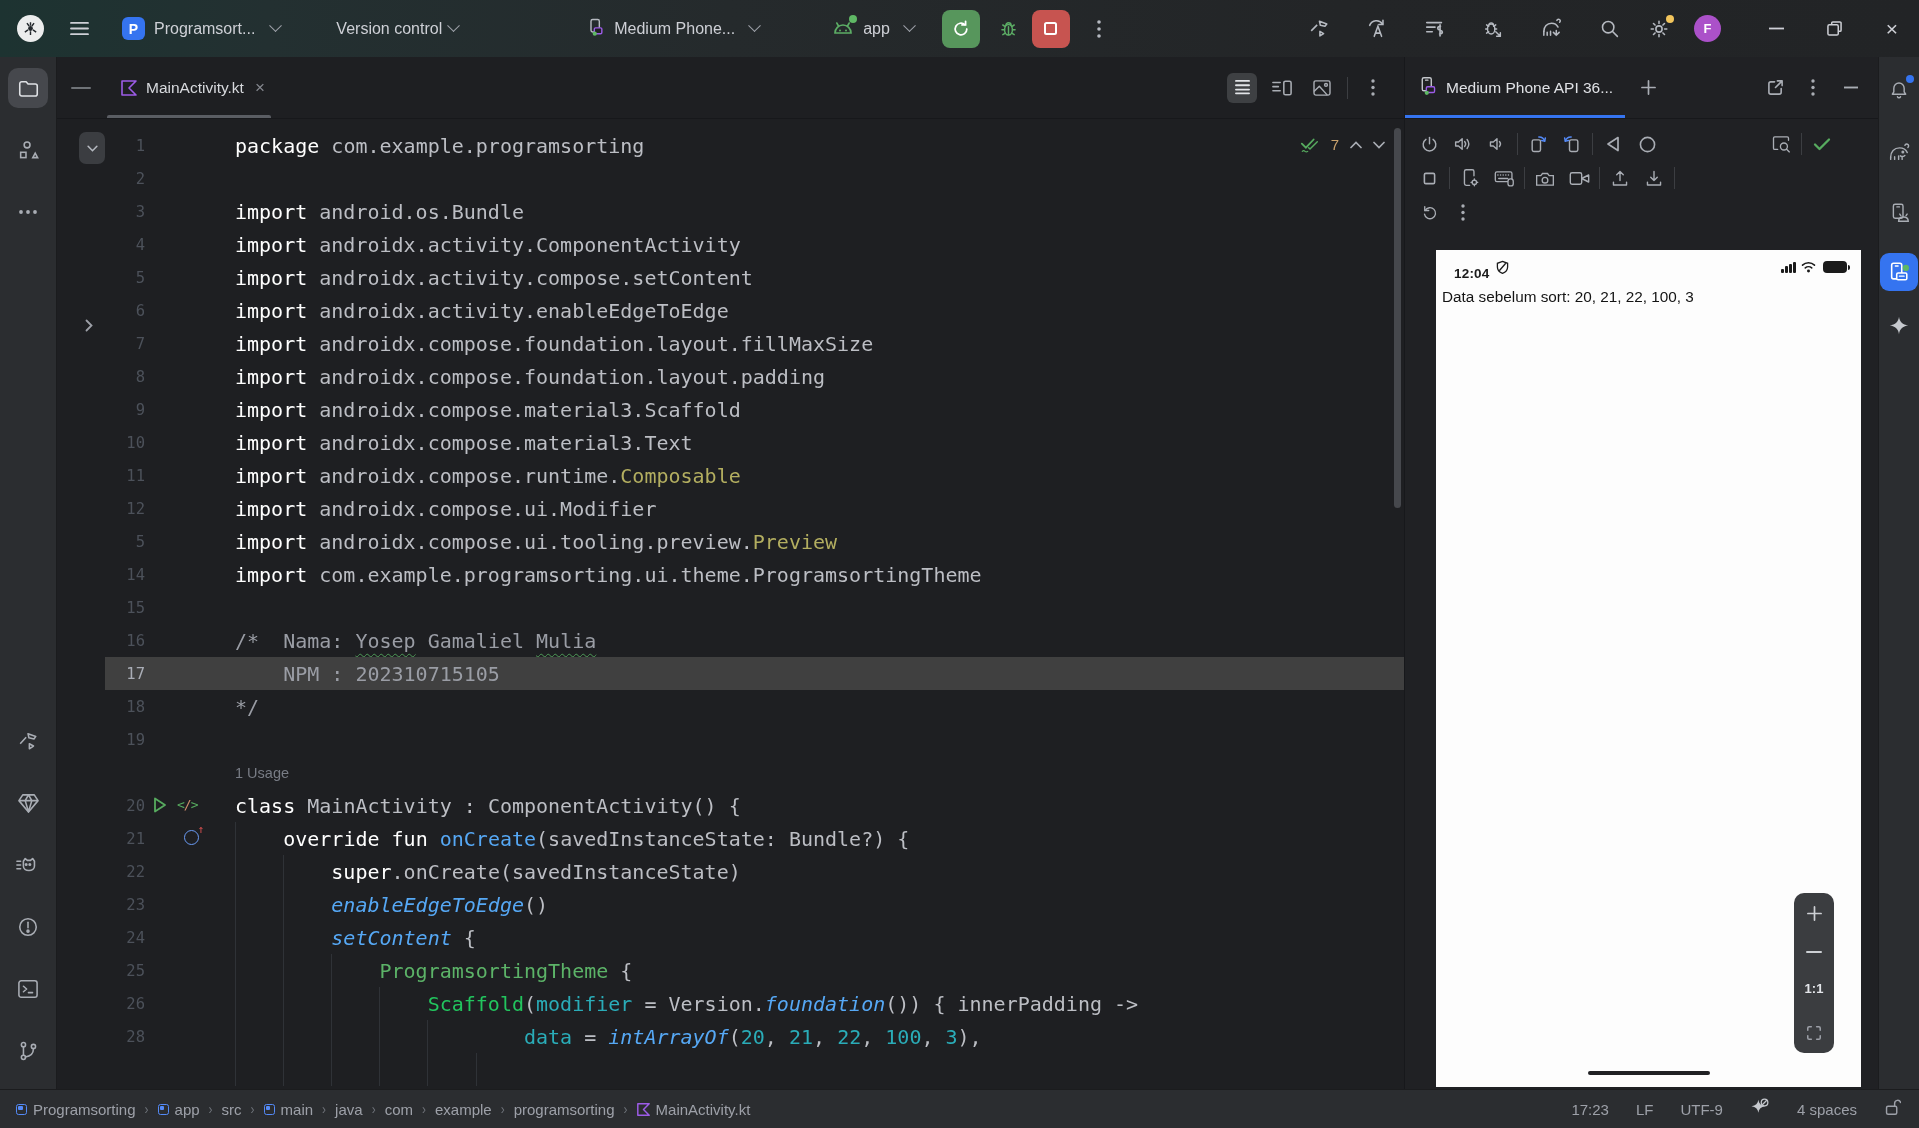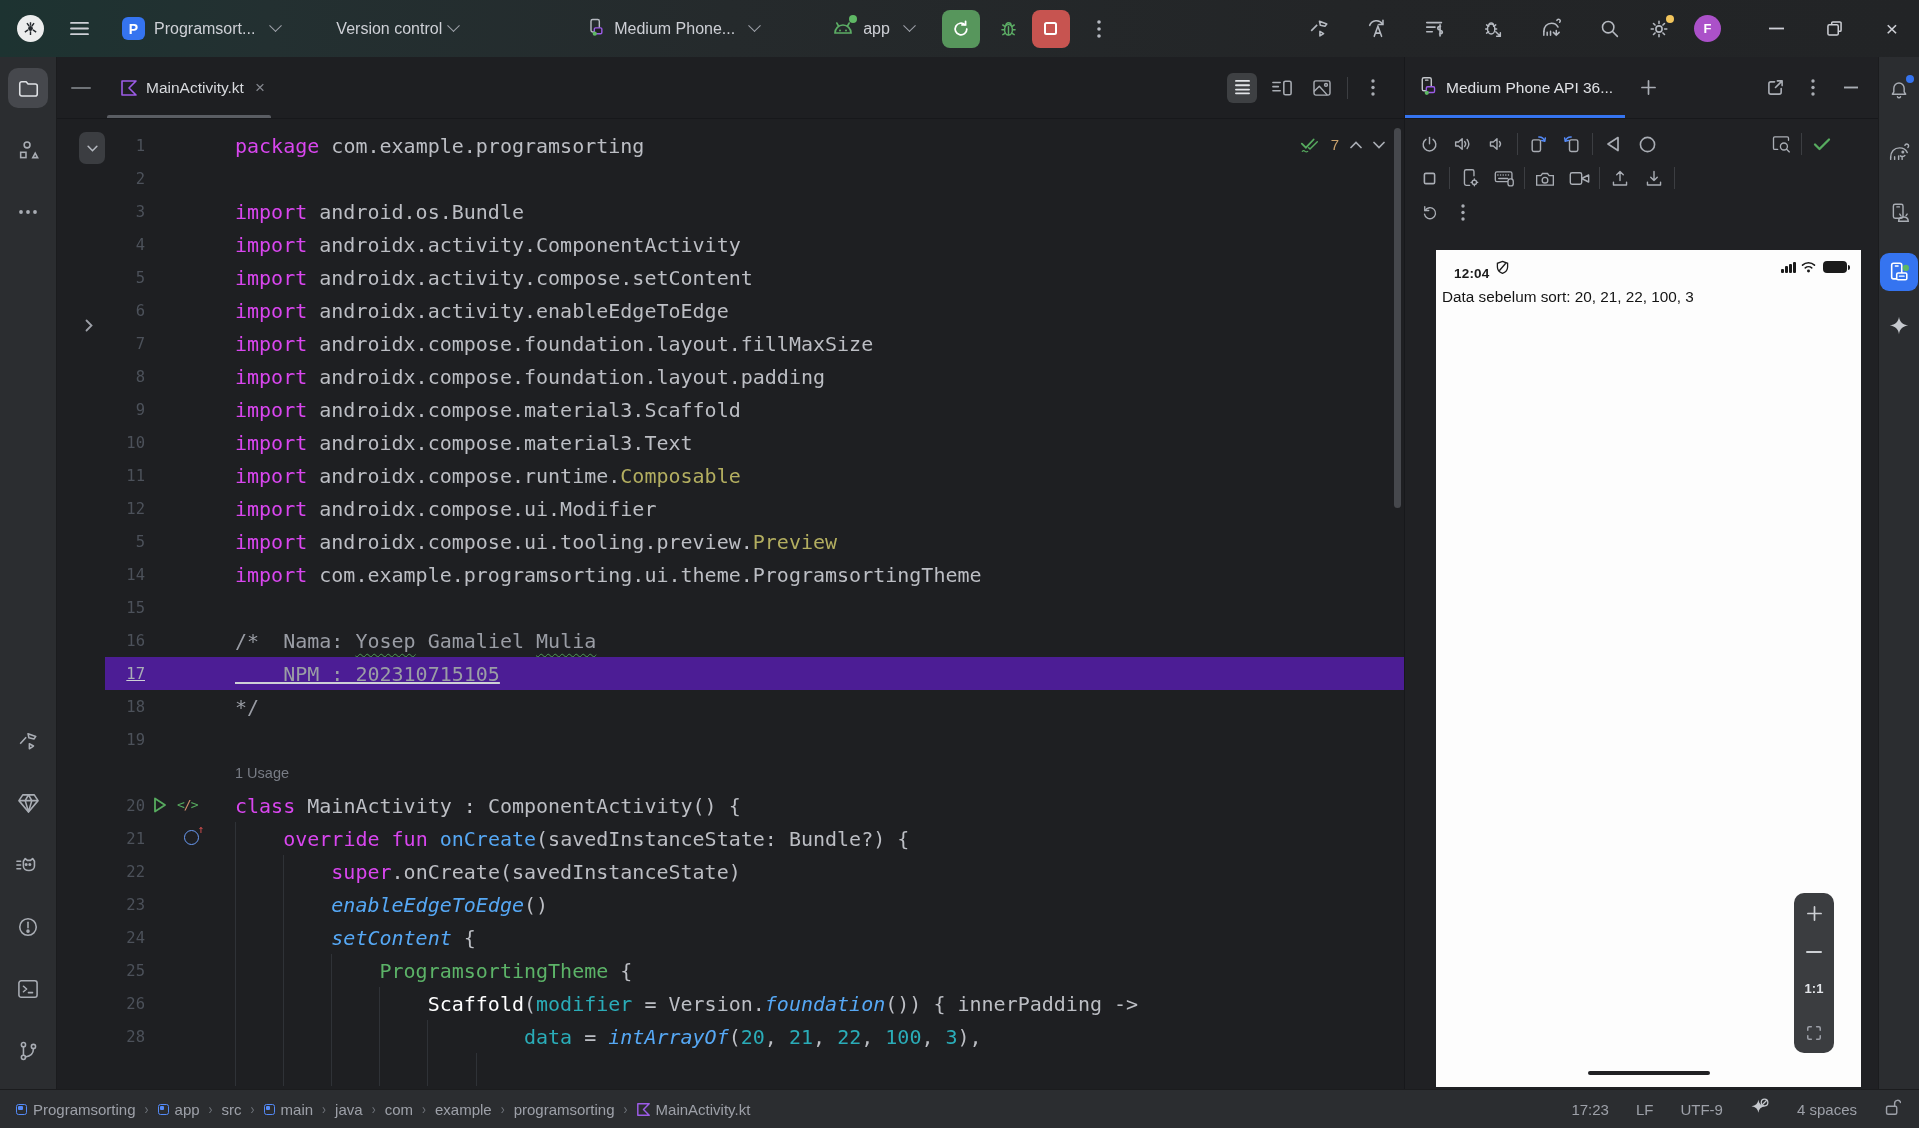--- a/index.html
+++ b/index.html
@@ -55,28 +55,28 @@
 
   .editor { flex:1; position:relative; min-height:0; overflow:hidden; }
   .estrip { position:absolute; left:0; top:0; bottom:0; width:48px; }
   .fold-btn { position:absolute; left:22px; top:13px; width:26px; height:32px; background:#3b3d41; border-radius:7px;
     display:flex; align-items:center; justify-content:center; color:#b6bac1; }
   .expand-chev { position:absolute; left:28px; top:199px; color:#9da0a8; }
 
   .code { position:absolute; left:48px; right:0; top:0; bottom:0; padding-top:10px;
     font-family:"DejaVu Sans Mono","Liberation Mono",monospace; font-size:20px; }
   .cl { height:33px; display:flex; align-items:center; position:relative; }
-  .cl.hl { background:#4c1d95;text-decoration:underline; }
+  .cl.hl { background:#404040; }
   .cl .ln { width:40px; text-align:right; font-size:15.5px; color:#4c515a; flex:0 0 40px; }
   .cl.hl .ln { color:#a9adb6; }
   .cl .gut { width:90px; flex:0 0 90px; position:relative; height:100%; }
   .cl .ct { white-space:pre; color:#bcbec4; }
   .cl.inlay .ct { font-family:"Liberation Sans",sans-serif; font-size:14.5px; color:#787c85; }
-  .tk-kw{color:#d946ef}.tk-def{color:#bcbec4}.tk-cm{color:#9a9da5}.tk-ann{color:#b3ae60}
-  .tk-fn{color:#56a8f5}.tk-it{font-style:italic}.tk-comp{color:#ffffff}.tk-compg{color:#5cb368}.tk-num{color:#2aacb8}
+  .tk-kw{color:#ffffff}.tk-def{color:#bcbec4}.tk-cm{color:#9a9da5}.tk-ann{color:#b3ae60}
+  .tk-fn{color:#56a8f5}.tk-it{font-style:italic}.tk-comp{color:#22c55e}.tk-compg{color:#5cb368}.tk-num{color:#2aacb8}
   .tk-sq{text-decoration:underline wavy #4e9a57 1px; text-underline-offset:5px;}
   .guide { position:absolute; width:1px; background:#2f3237; }
   .gut-run { position:absolute; left:8px; top:8px; }
   .gut-code { position:absolute; left:32px; top:8px; font-size:13px; font-family:"DejaVu Sans Mono",monospace; letter-spacing:-1px; }
   .gut-ovr { position:absolute; left:39px; top:8px; width:15px; height:15px; border:1.6px solid #6a9bf5; border-radius:50%; }
   .gut-ovr:after { content:"↑"; position:absolute; right:-6px; top:-8px; color:#d64f4f; font-size:11px; }
 
   .inspect { position:absolute; top:16px; right:19px; display:flex; align-items:center; gap:11px; }
   .inspect .cnt { font-size:15px; color:#c9a26d; }
   .inspect .achev { color:#a9adb4; }

